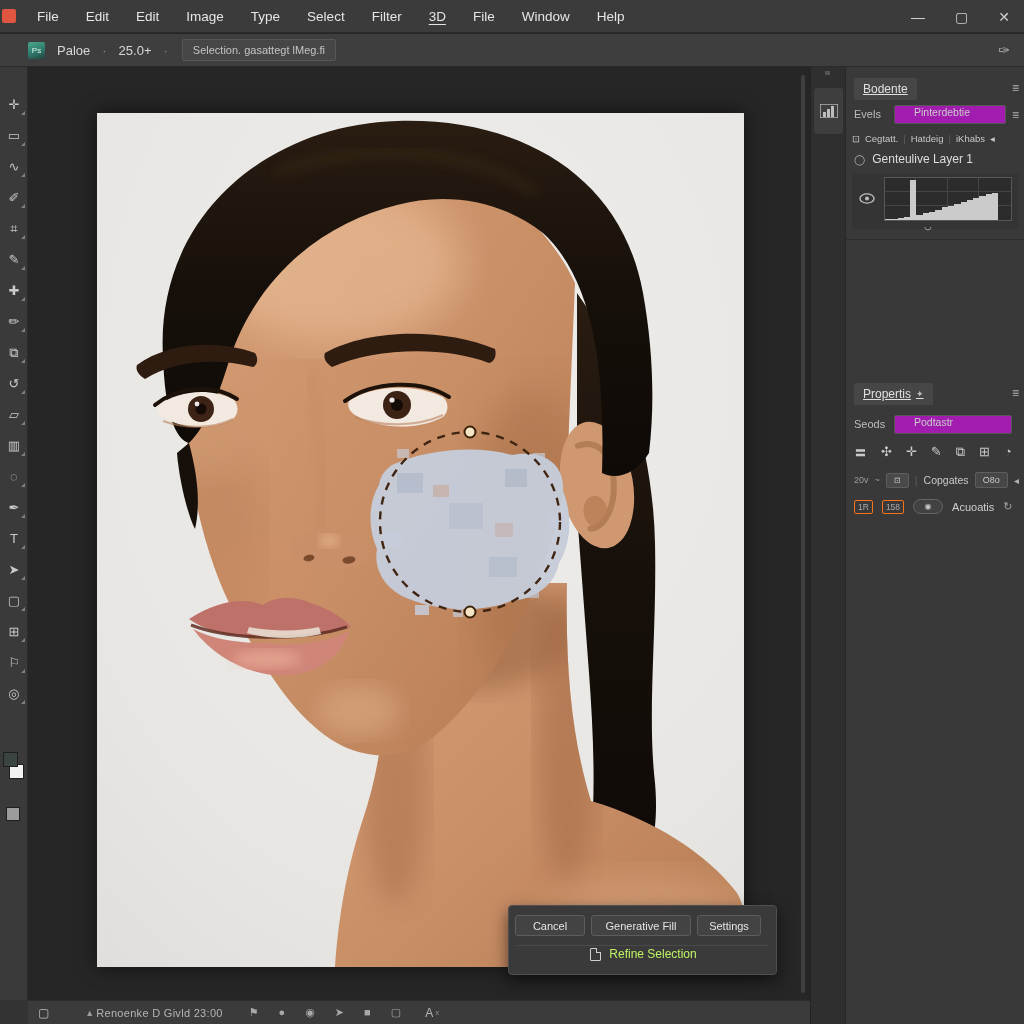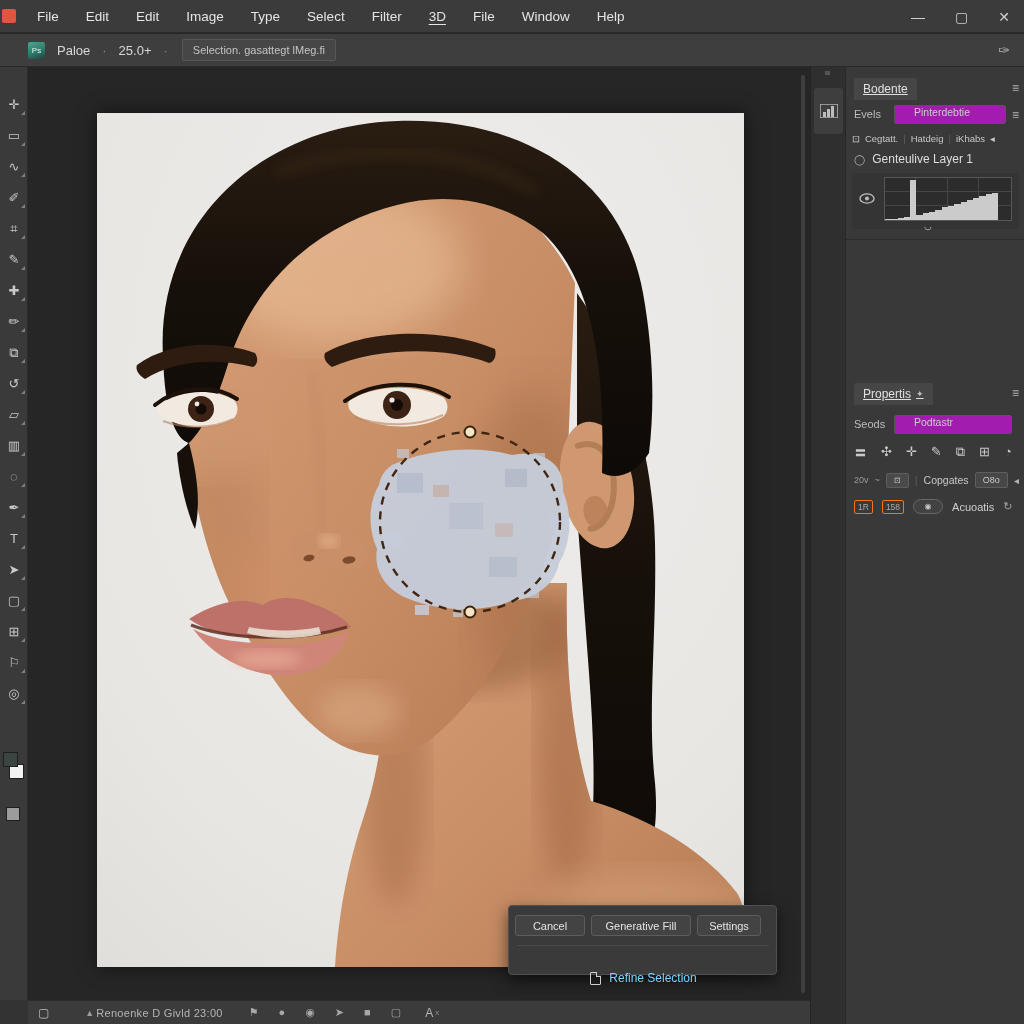--- a/index.html
+++ b/index.html
@@ -105,22 +105,22 @@
     background:repeating-conic-gradient(#9d9d9d 0% 25%, #2e2e2e 0% 50%); background-size:8px 8px; }
   .layer-eye { margin-right:12px; }
   
   .taskbar { position:absolute; left:508px; top:905px; width:269px; height:70px;
     background:#3a3a3a; border:1px solid #505050; border-radius:4px;
     box-shadow:0 6px 16px rgba(0,0,0,.55); z-index:5; }
   .tb-btn { position:absolute; top:9px; height:21px; background:#434343; border:1px solid #5d5d5d;
     border-radius:3px; font-size:11px; color:#e4e4e4; display:flex; align-items:center;
     justify-content:center; cursor:pointer; }
   .tb-divider { position:absolute; left:8px; top:39px; width:252px; height:1px; background:#4a4a4a; }
-  .tb-refine { position:absolute; left:0; top:62px; width:269px; height:20px; display:flex;
-    align-items:center; justify-content:center; gap:8px; font-size:12px; color:#7dd3fc; cursor:pointer; }
+  .tb-refine { position:absolute; left:0; top:38px; width:269px; height:20px; display:flex;
+    align-items:center; justify-content:center; gap:8px; font-size:12px; color:#bef264; cursor:pointer; }
   .page-icon { width:11px; height:13px; border:1.5px solid #cfcfcf; border-radius:1px; position:relative; }
   .page-icon::after { content:""; position:absolute; right:-1px; top:-1px; width:4px; height:4px;
     background:#3a3a3a; border-left:1.5px solid #cfcfcf; border-bottom:1.5px solid #cfcfcf; }
   
   .statusbar { position:absolute; left:0; top:1000px; width:810px; height:24px;
     background:#3b3b3b; border-top:1px solid #2c2c2c; display:flex; align-items:center;
     font-size:11px; color:#b5b5b5; }
   .sb-sq { margin-left:38px; font-size:12px; color:#bdbdbd; }
   .sb-docicon { margin-left:36px; font-size:9px; color:#9d9d9d; }
   .sb-text { margin-left:2px; letter-spacing:.3px; }

